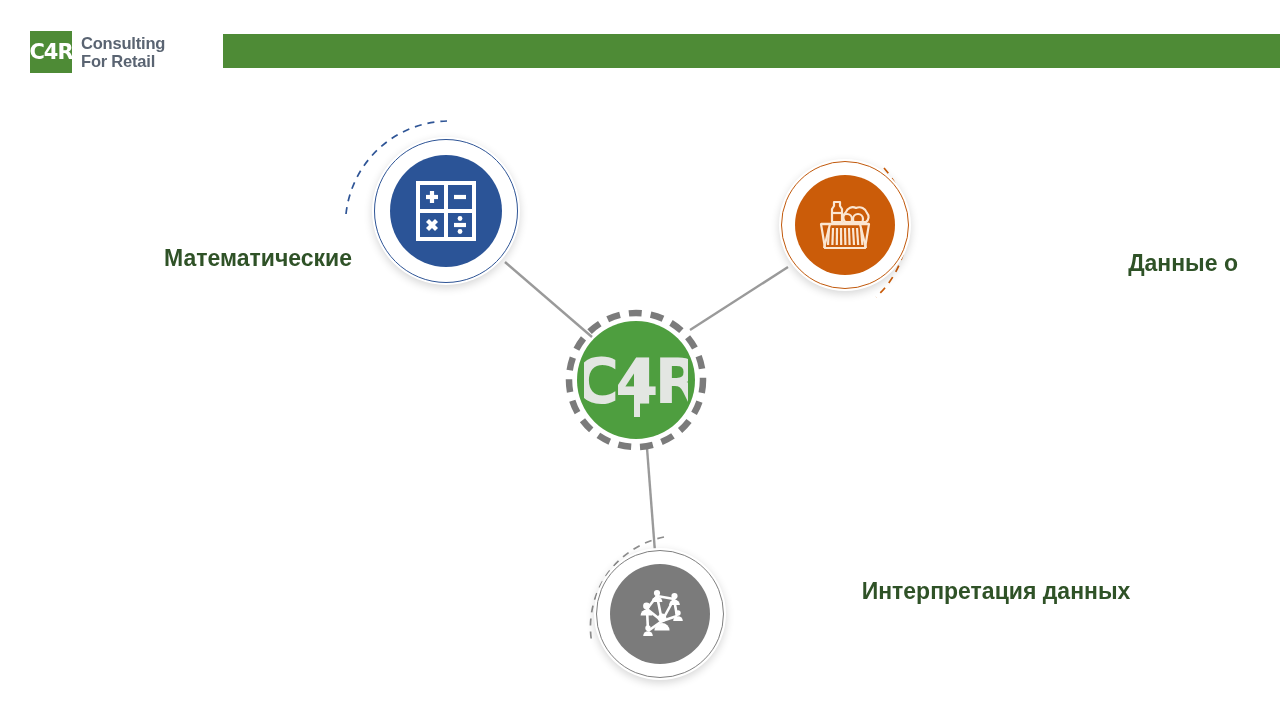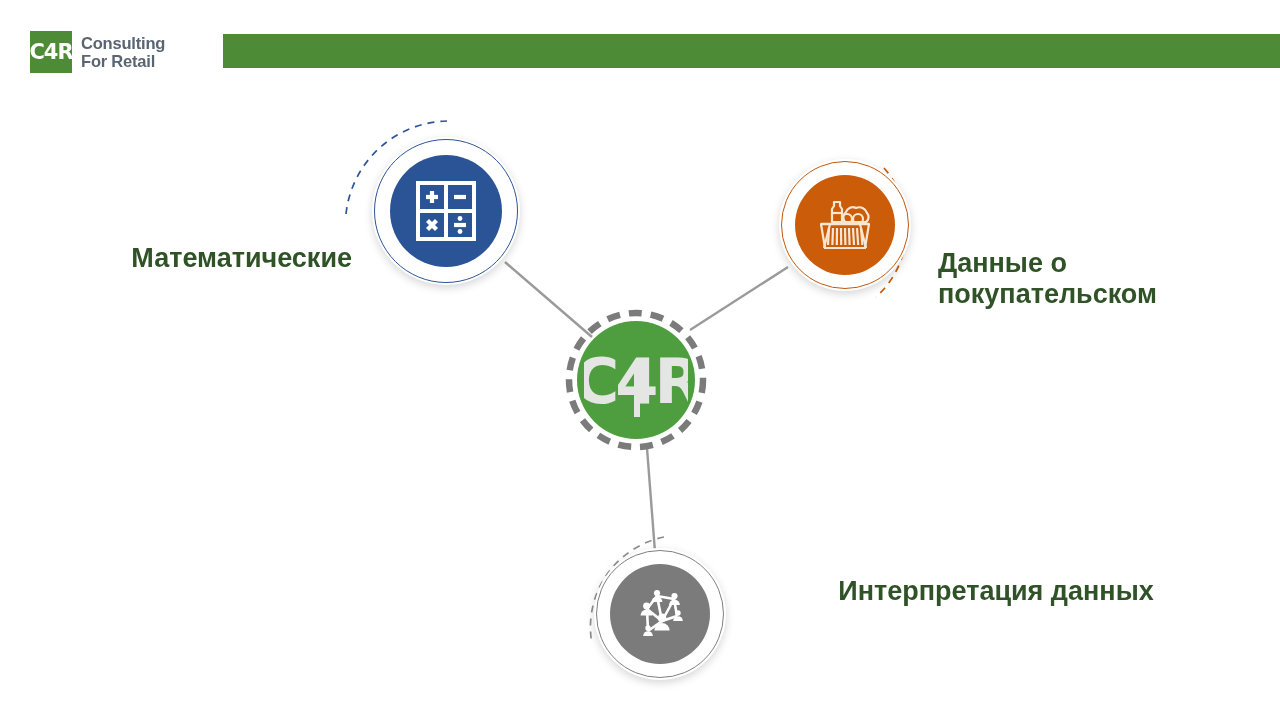--- a/index.html
+++ b/index.html
@@ -164,35 +164,35 @@
     display: flex;
     align-items: center;
     justify-content: center;
   }
 
   
   .label {
     position: absolute;
     color: #2f5227;
     font-weight: bold;
-    font-size: 27px;
+    font-size: 23px;
     line-height: 31px;
     font-family: "Liberation Sans", sans-serif;
   }
   #label-math {
     left: 60px;
     top: 243px;
     width: 292px;
     text-align: right;
   }
   #label-basket {
     left: 938px;
     top: 248px;
     width: 300px;
-    text-align: left;
+    text-align: right;
   }
   #label-people {
     left: 786px;
     top: 576px;
     width: 420px;
     text-align: center;
   }
 </style>
 </head>
 <body>
@@ -327,18 +327,17 @@
     </svg>
   </div>
 </div>
 
 <div class="label" id="label-math">
   <div>Математические</div>
 </div>
 
 <div class="label" id="label-basket">
   <div>Данные о</div>
-  <div>покупательском</div>
 </div>
 
 <div class="label" id="label-people">
   <div>Интерпретация данных</div>
 </div>
 
 </body></html>

